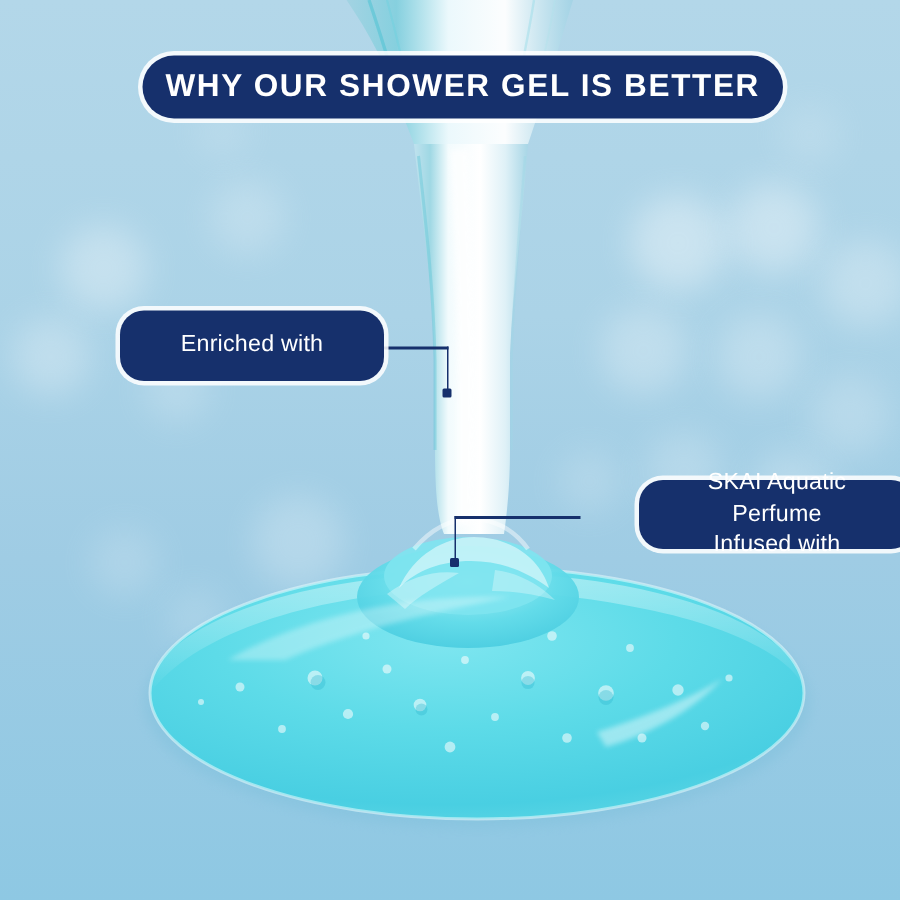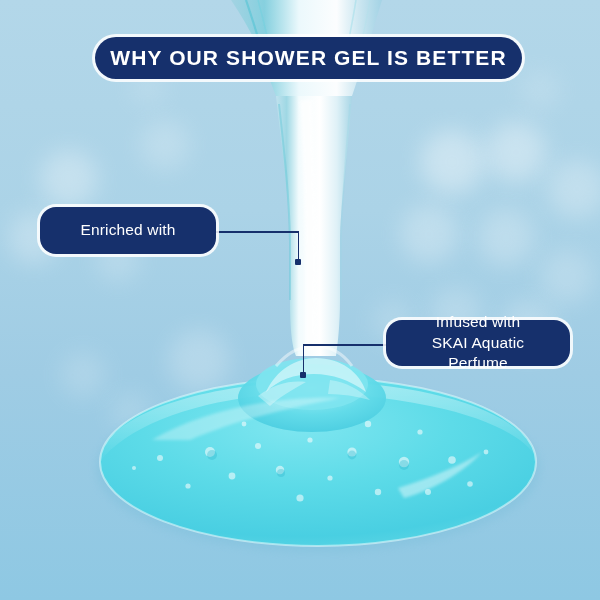--- a/index.html
+++ b/index.html
@@ -34,20 +34,21 @@
   .title-pill{
     left:95px;top:37px;width:427px;height:42px;
     border-radius:21px;
     font-size:21px;font-weight:bold;letter-spacing:1.1px;
     white-space:nowrap;
   }
   .note-pill{
     font-size:15.5px;line-height:1.33;font-weight:normal;
     letter-spacing:.15px;
     padding:6px 23px;
+    margin-left:40px;
   }
   .pill-aloe{left:40px;top:207px;width:176px;height:47px;}
   .pill-perfume{left:386px;top:320px;width:184px;height:46px;}
 
   .pill-text{display:block;}
 
   
   .connector{position:absolute;pointer-events:none;}
   .lead-h{position:absolute;height:1.6px;background:#16306c;}
   .lead-v{position:absolute;width:1.6px;background:#16306c;}
@@ -213,18 +214,18 @@
   </div>
 
   <div class="pill note-pill pill-aloe">
     <span>
       <span class="pill-text">Enriched with</span>
     </span>
   </div>
 
   <div class="pill note-pill pill-perfume">
     <span>
+      <span class="pill-text">SKAI Aquatic Perfume</span>
       <span class="pill-text">Infused with</span>
-      <span class="pill-text">SKAI Aquatic Perfume</span>
     </span>
   </div>
 
 </div>
 
 </body></html>

